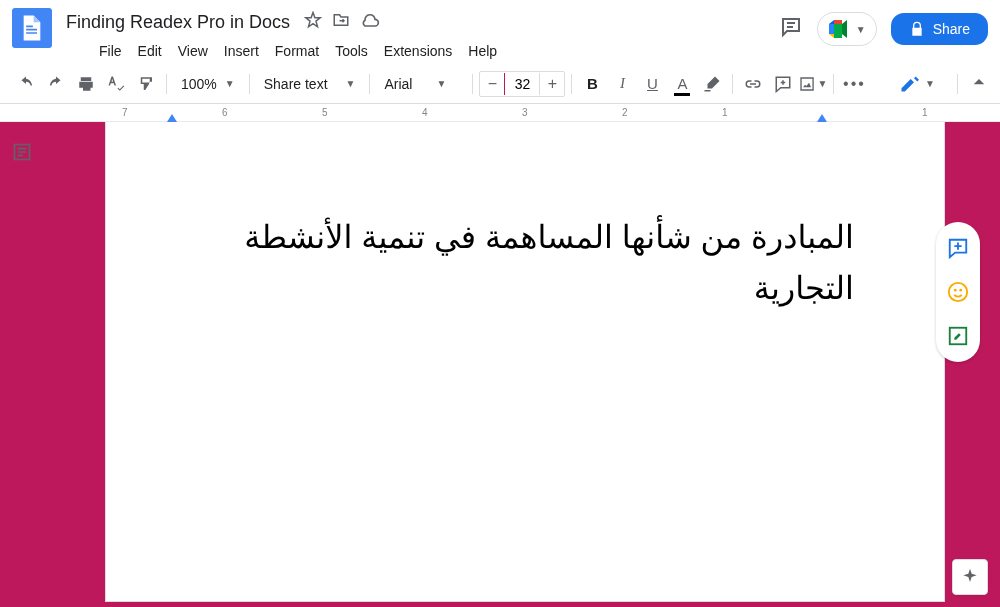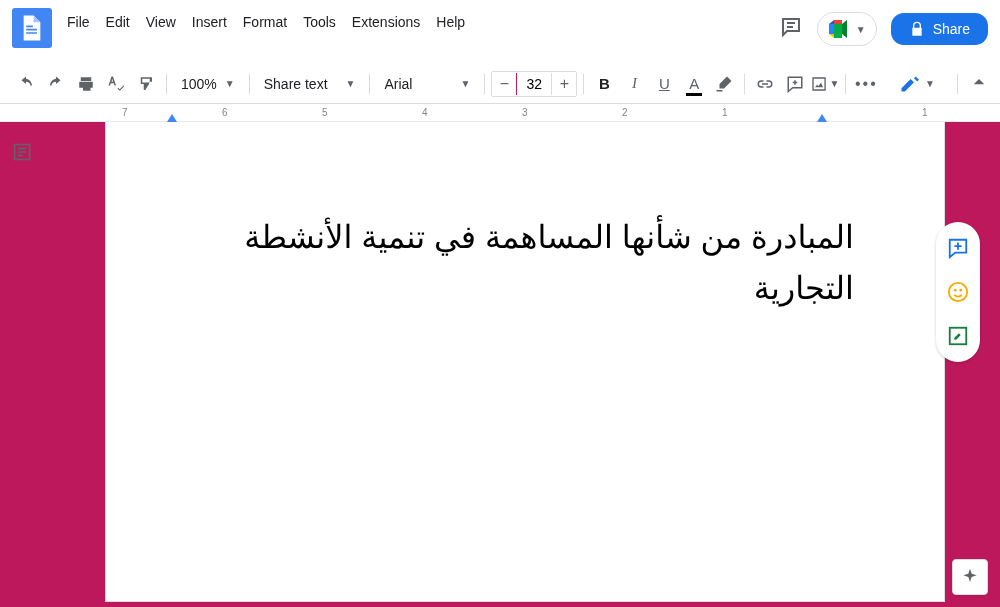--- a/index.html
+++ b/index.html
@@ -7,35 +7,35 @@
     
     
     .header { display: flex; align-items: flex-start; padding: 8px 12px 0 12px; height: 64px; }
     .docs-icon { width: 40px; height: 40px; background: #4285f4; border-radius: 3px; display: flex; align-items: center; justify-content: center; margin-right: 8px; }
     .docs-icon svg { width: 20px; height: 26px; }
     .header-center { flex: 1; }
     .title-row { display: flex; align-items: center; gap: 8px; padding: 2px 0; }
     .doc-title { font-size: 18px; color: #202124; padding: 2px 6px; }
     .title-icons { display: flex; gap: 10px; }
     .title-icon { color: #5f6368; cursor: pointer; }
-    .menubar { display: flex; gap: 2px; align-items: center; padding-top: 2px; }
+    .menubar { display: flex; gap: 2px; align-items: center; padding-top: 2px; margin-left: 32px; }
     .menubar-item { font-size: 14px; color: #202124; padding: 4px 7px; cursor: pointer; border-radius: 4px; }
     .last-edit { font-size: 14px; color: #5f6368; text-decoration: underline; padding: 4px 7px; margin-left: 8px; cursor: pointer; }
     .header-right { display: flex; align-items: center; gap: 14px; padding-top: 4px; }
     .comment-history { color: #5f6368; cursor: pointer; }
     .meet-btn { display: flex; align-items: center; gap: 4px; padding: 6px 10px; border: 1px solid #dadce0; border-radius: 24px; cursor: pointer; }
     .share-btn { background: #1a73e8; color: #fff; padding: 8px 18px; border-radius: 13px; font-size: 14px; font-weight: 500; display: flex; align-items: center; gap: 8px; cursor: pointer; }
     
     
     .toolbar { display: flex; align-items: center; padding: 4px 12px; border-bottom: 1px solid #dadce0; height: 40px; gap: 2px; }
     .tb-btn { width: 28px; height: 28px; display: flex; align-items: center; justify-content: center; color: #5f6368; cursor: pointer; border-radius: 4px; }
     .tb-sep { width: 1px; height: 20px; background: #dadce0; margin: 0 4px; }
     .zoom-select { display: flex; align-items: center; gap: 8px; font-size: 14px; color: #202124; padding: 4px 8px; cursor: pointer; }
     .style-select { display: flex; align-items: center; gap: 18px; font-size: 14px; color: #202124; padding: 4px 8px; cursor: pointer; min-width: 100px; }
-    .font-select { display: flex; align-items: center; gap: 48px; font-size: 14px; color: #202124; padding: 4px 8px; cursor: pointer; min-width: 90px; }
+    .font-select { display: flex; align-items: center; gap: 24px; font-size: 14px; color: #202124; padding: 4px 8px; cursor: pointer; min-width: 90px; }
     .font-size-box { display: flex; align-items: center; border: 1px solid #dadce0; border-radius: 2px; }
     .font-size-btn { width: 24px; height: 24px; display: flex; align-items: center; justify-content: center; color: #5f6368; cursor: pointer; }
     .font-size-val { width: 36px; text-align: center; font-size: 14px; padding: 3px 0; border-left: 1px solid #be185d; border-right: 1px solid #dadce0; }
     .text-color-btn { position: relative; }
     .color-bar { position: absolute; bottom: 2px; left: 6px; right: 6px; height: 3px; }
     .toolbar-right { margin-left: auto; display: flex; align-items: center; gap: 8px; }
     .mode-btn { display: flex; align-items: center; gap: 6px; padding: 6px 10px; cursor: pointer; }
     .chevron-down { font-size: 10px; color: #5f6368; }
     .up-arrow { color: #5f6368; cursor: pointer; }
     
@@ -66,20 +66,41 @@
 <body>
 
 <div class="header">
   <div class="docs-icon">
     <svg viewBox="0 0 24 30">
         <path fill="#fff" d="M14 0H2v30h20V8l-8-8zm-1 14H5v-2h8v2zm5 4H5v-2h13v2zm0 4H5v-2h13v2z"></path>
         <path fill="#a1c2fa" d="M14 0v8h8z"></path>
       </svg>
   </div>
   <div class="header-center">
+    <div class="title-row">
+      <div class="doc-title">Finding Readex Pro in Docs</div>
+      <div class="title-icons">
+        <span class="title-icon">
+          <svg width="18" height="18" viewBox="0 0 24 24">
+              <path fill="none" stroke="#5f6368" stroke-width="2" d="M12 2l2.5 7h7l-5.5 4.5 2 7.5L12 17l-6 4 2-7.5L2.5 9h7z"></path>
+            </svg>
+        </span>
+        <span class="title-icon">
+          <svg width="18" height="18" viewBox="0 0 24 24">
+              <path fill="none" stroke="#5f6368" stroke-width="2" d="M3 5h7l2 3h9v11H3z"></path>
+              <path fill="none" stroke="#5f6368" stroke-width="2" d="M10 13h6m-2-2l2 2-2 2"></path>
+            </svg>
+        </span>
+        <span class="title-icon">
+          <svg width="20" height="20" viewBox="0 0 24 24">
+              <path fill="none" stroke="#5f6368" stroke-width="2" d="M6 18h12a4 4 0 000-8 6 6 0 00-12 1 4 4 0 000 7z"></path>
+            </svg>
+        </span>
+      </div>
+    </div>
     <div class="menubar">
       <div class="menubar-item">File</div>
       <div class="menubar-item">Edit</div>
       <div class="menubar-item">View</div>
       <div class="menubar-item">Insert</div>
       <div class="menubar-item">Format</div>
       <div class="menubar-item">Tools</div>
       <div class="menubar-item">Extensions</div>
       <div class="menubar-item">Help</div>
     </div>

